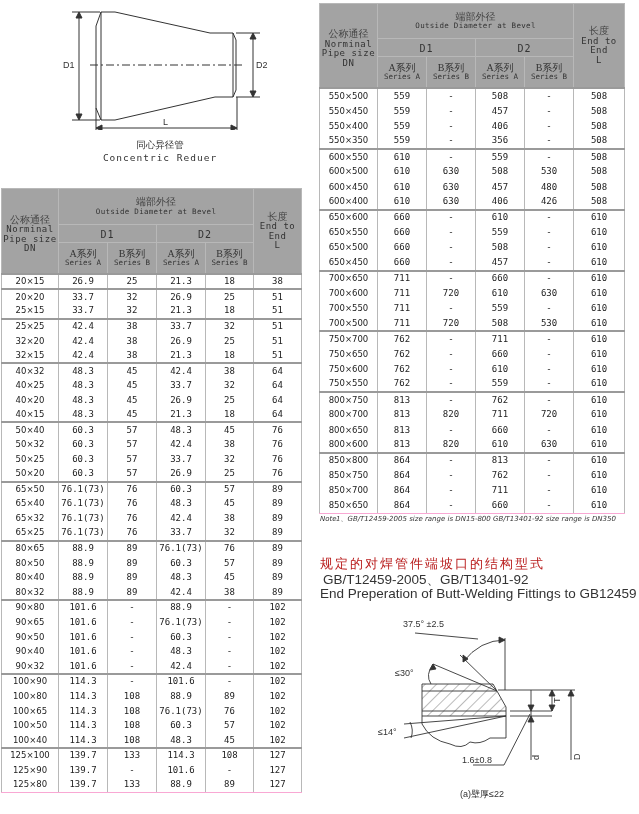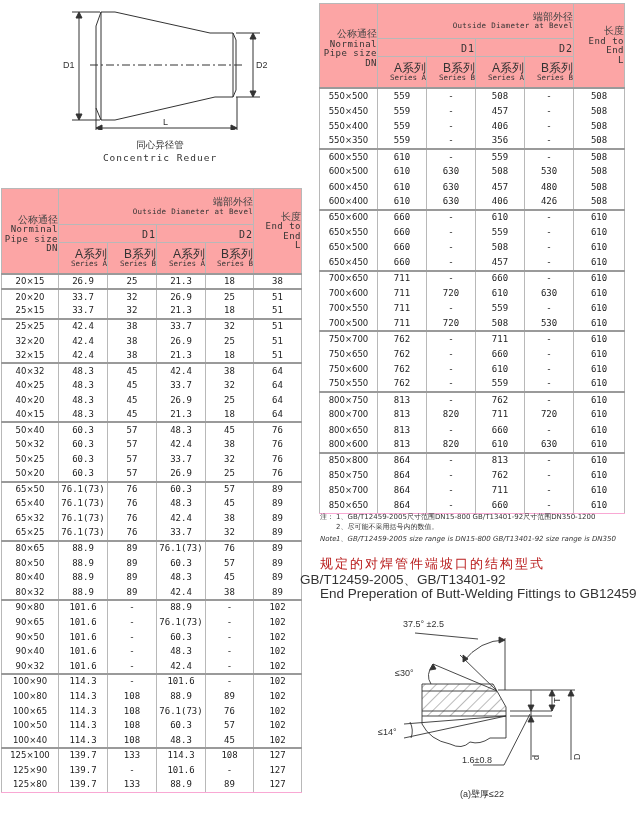--- a/index.html
+++ b/index.html
@@ -8,27 +8,27 @@
 
   .abs { position: absolute; }
 
   table.spec { position: absolute; border-collapse: collapse; table-layout: fixed; }
   table.spec td, table.spec th {
     border: 1px solid #b8b8b8;
     text-align: center; vertical-align: middle;
     font-weight: normal; padding: 0;
     font-family: "DejaVu Sans Mono", monospace;
   }
-  table.spec thead th { background: #fca5a5; color: #333; line-height: 1.05; text-align: right; }
+  table.spec thead th { background: #a3a3a3; color: #333; line-height: 1.05; }
   table.spec thead th .cn { font-size: 10px; font-family: "DejaVu Sans", sans-serif; color: #444; }
   table.spec thead th .en { font-size: 7.5px; letter-spacing: 0.3px; }
   table.spec thead th .en-b { font-size: 9px; letter-spacing: 0.5px; }
   table.spec thead th .dlab { font-size: 10px; letter-spacing: 1px; }
   table.spec thead th .ser { font-size: 7.5px; }
-  table.spec thead th .sercn { font-size: 12px; font-family: Liberation Sans, sans-serif; }
+  table.spec thead th .sercn { font-size: 10px; font-family: Liberation Serif, serif; }
 
   table.spec tbody td { font-size: 9px; height: 14.8px; line-height: 13px; border-top: none; border-bottom: none; color: #222; }
   table.spec tbody tr.grp-start td { border-top: 2px solid #9a9a9a; }
   table.spec tbody tr.last td { border-bottom: 1px solid #f9a8d4; }
   table.spec tbody td.dn { font-family: "DejaVu Sans", sans-serif; font-size: 8.5px; }
 
   #left-table { left: 1px; top: 188px; width: 300px; }
   #right-table { left: 319px; top: 3px; width: 305px; }
   #right-table tbody td { height: 15.2px; }
 
@@ -700,27 +700,25 @@
         <td>864</td>
         <td>-</td>
         <td>660</td>
         <td>-</td>
         <td>610</td>
       </tr>
     </tbody>
 </table>
 
 <div class="abs note" style="left:320px; top:512px; width:319px; overflow:hidden;">
-  <div><span style="display:inline-block;width:16px;">注：</span><span>1、GB/T12459-2005尺寸范围DN15-800   GB/T13401-92尺寸范围DN350-1200</span></div>
-  <div style="padding-left:16px;"><span>2、尽可能不采用括号内的数值。</span></div>
   <div style="margin-top:2px;font-style:italic;"><span style="display:inline-block;width:16px;">Note</span><span>1、GB/T12459-2005 size range is DN15-800   GB/T13401-92 size range is DN350</span></div>
 </div>
 
 <div class="abs heading-cn" style="left:320px; top:555px;">规定的对焊管件端坡口的结构型式</div>
-<div class="abs heading-en" style="left:300px; top:571px;">GB/T12459-2005、GB/T13401-92</div>
+<div class="abs heading-en" style="left:323px; top:571px;">GB/T12459-2005、GB/T13401-92</div>
 <div class="abs heading-en" style="left:320px; top:586px;">End Preperation of Butt-Welding Fittings to GB12459</div>
 
 <div class="abs" style="left:360px; top:605px; width:240px; height:209px;">
   <svg width="240" height="209" viewBox="360 605 240 209">
     <defs>
       <pattern id="hatch" patternUnits="userSpaceOnUse" width="8" height="8" patternTransform="rotate(45)">
         <line x1="0" y1="0" x2="0" y2="8" stroke="#555" stroke-width="0.8"></line>
       </pattern>
     </defs>
     <g stroke="#333" stroke-width="0.9" fill="none">

